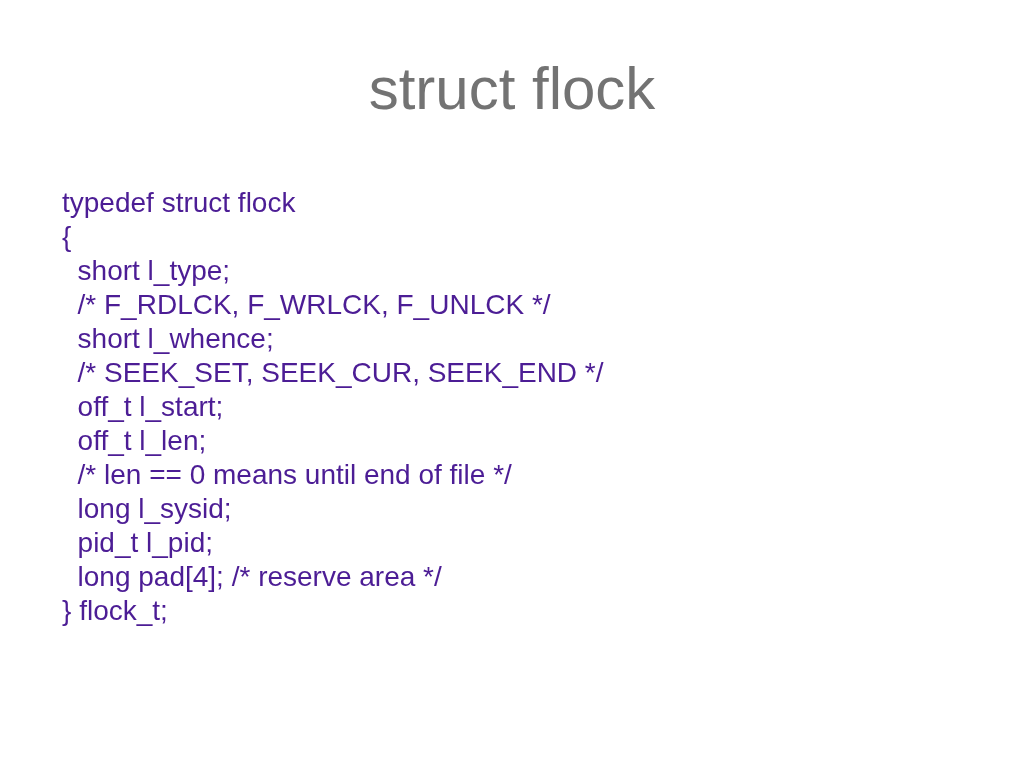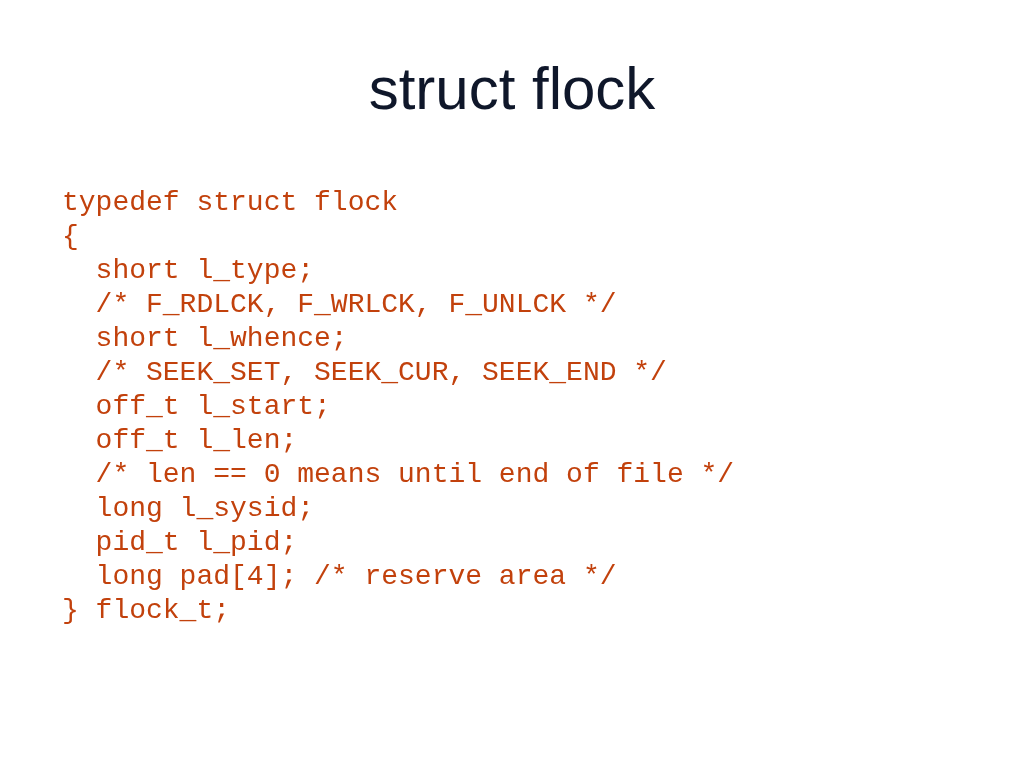--- a/index.html
+++ b/index.html
@@ -19,33 +19,33 @@
     position: absolute;
     top: 56px;
     left: 0;
     right: 0;
     margin: 0;
     text-align: center;
     font-family: "Liberation Sans", sans-serif;
     font-weight: normal;
     font-size: 60px;
     line-height: 66px;
-    color: #0f172a;
+    color: #737373;
     letter-spacing: 0px;
     white-space: nowrap;
   }
   .code-block {
     position: absolute;
     top: 186px;
     left: 62px;
     margin: 0;
-    font-family: Liberation Mono, monospace;
+    font-family: Liberation Sans, sans-serif;
     font-size: 28px;
     line-height: 34px;
-    color: #c2410c;
+    color: #4c1d95;
     white-space: pre;
     tab-size: 2;
   }
 </style>
 </head>
 <body>
 
 <div class="slide">
   <h1 class="slide-title">struct flock</h1>
   <pre class="code-block">typedef struct flock

